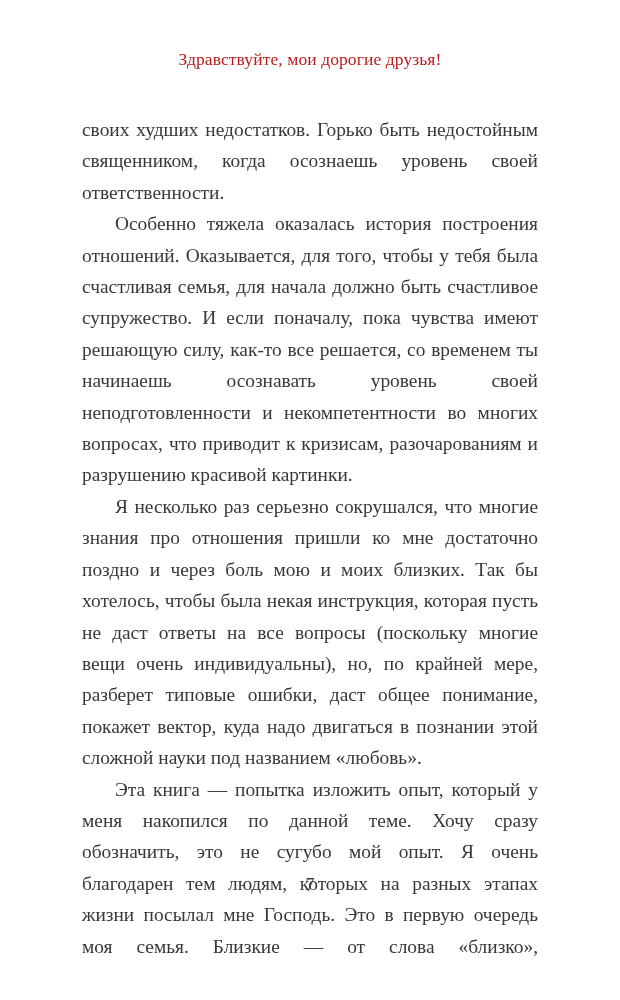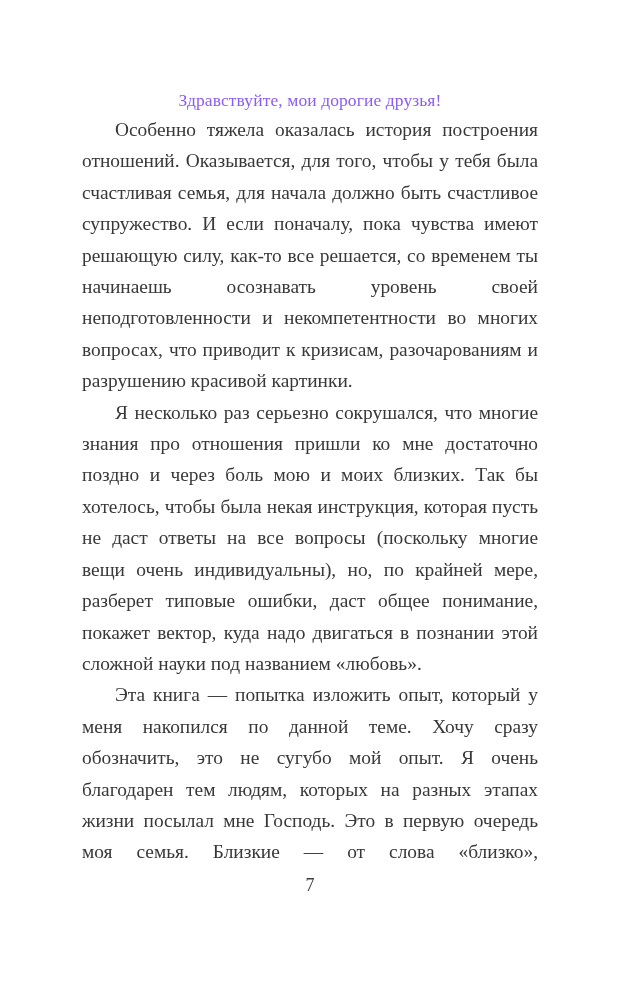--- a/index.html
+++ b/index.html
@@ -22,24 +22,23 @@
 
   
   .running-header {
     position: absolute;
     top: 48px;
     left: 82px;
     width: 456px;
     text-align: center;
     font-size: 17.5px;
     line-height: 22px;
-    color: #8b5cf6;
+    color: #b91c1c;
     letter-spacing: 0.1px;
     white-space: nowrap;
-    margin-top: 41px;
   }
 
   
   .text-block {
     position: absolute;
     top: 114px;
     left: 82px;
     width: 456px;
   }
 
@@ -76,20 +75,21 @@
 </style>
 </head>
 <body>
 
 <div class="page">
 
   <div class="running-header">Здравствуйте, мои дорогие друзья!</div>
 
   <div class="text-block">
 
+    <p class="para continued">своих худших недостатков. Горько быть недостойным священником, когда осознаешь уровень своей ответственности.</p>
 
     <p class="para">Особенно тяжела оказалась история построения отношений. Оказывается, для того, чтобы у тебя была счастливая семья, для начала должно быть счастливое супружество. И если поначалу, пока чувства имеют решающую силу, как-то все решается, со временем ты начинаешь осознавать уровень своей неподготовленности и некомпетентности во многих вопросах, что приводит к кризисам, разочарованиям и разрушению красивой картинки.</p>
 
     <p class="para">Я несколько раз серьезно сокрушался, что многие знания про отношения пришли ко мне достаточно поздно и через боль мою и моих близких. Так бы хотелось, чтобы была некая инструкция, которая пусть не даст ответы на все вопросы (поскольку многие вещи очень индивидуальны), но, по крайней мере, разберет типовые ошибки, даст общее понимание, покажет вектор, куда надо двигаться в познании этой сложной науки под названием «любовь».</p>
 
     <p class="para runs-over">Эта книга — попытка изложить опыт, который у меня накопился по данной теме. Хочу сразу обозначить, это не сугубо мой опыт. Я очень благодарен тем людям, которых на разных этапах жизни посылал мне Господь. Это в первую очередь моя семья. Близкие — от слова «близко»,</p>
 
   </div>
 
   <div class="folio">7</div>

